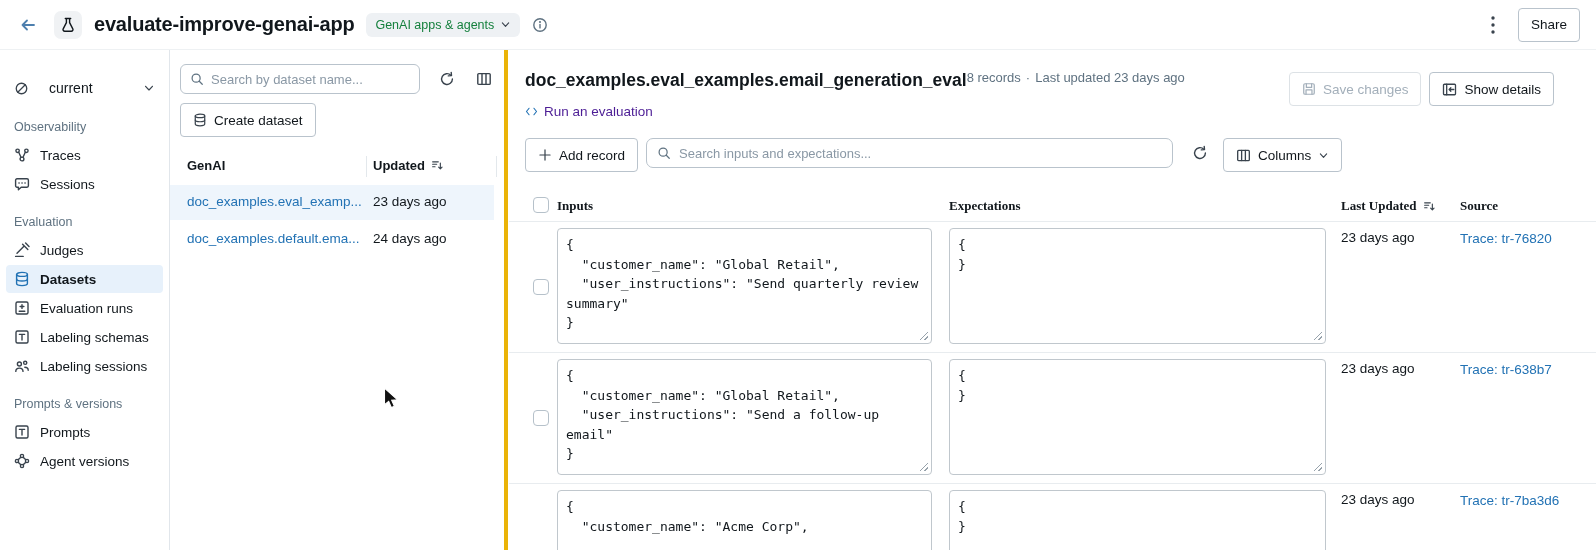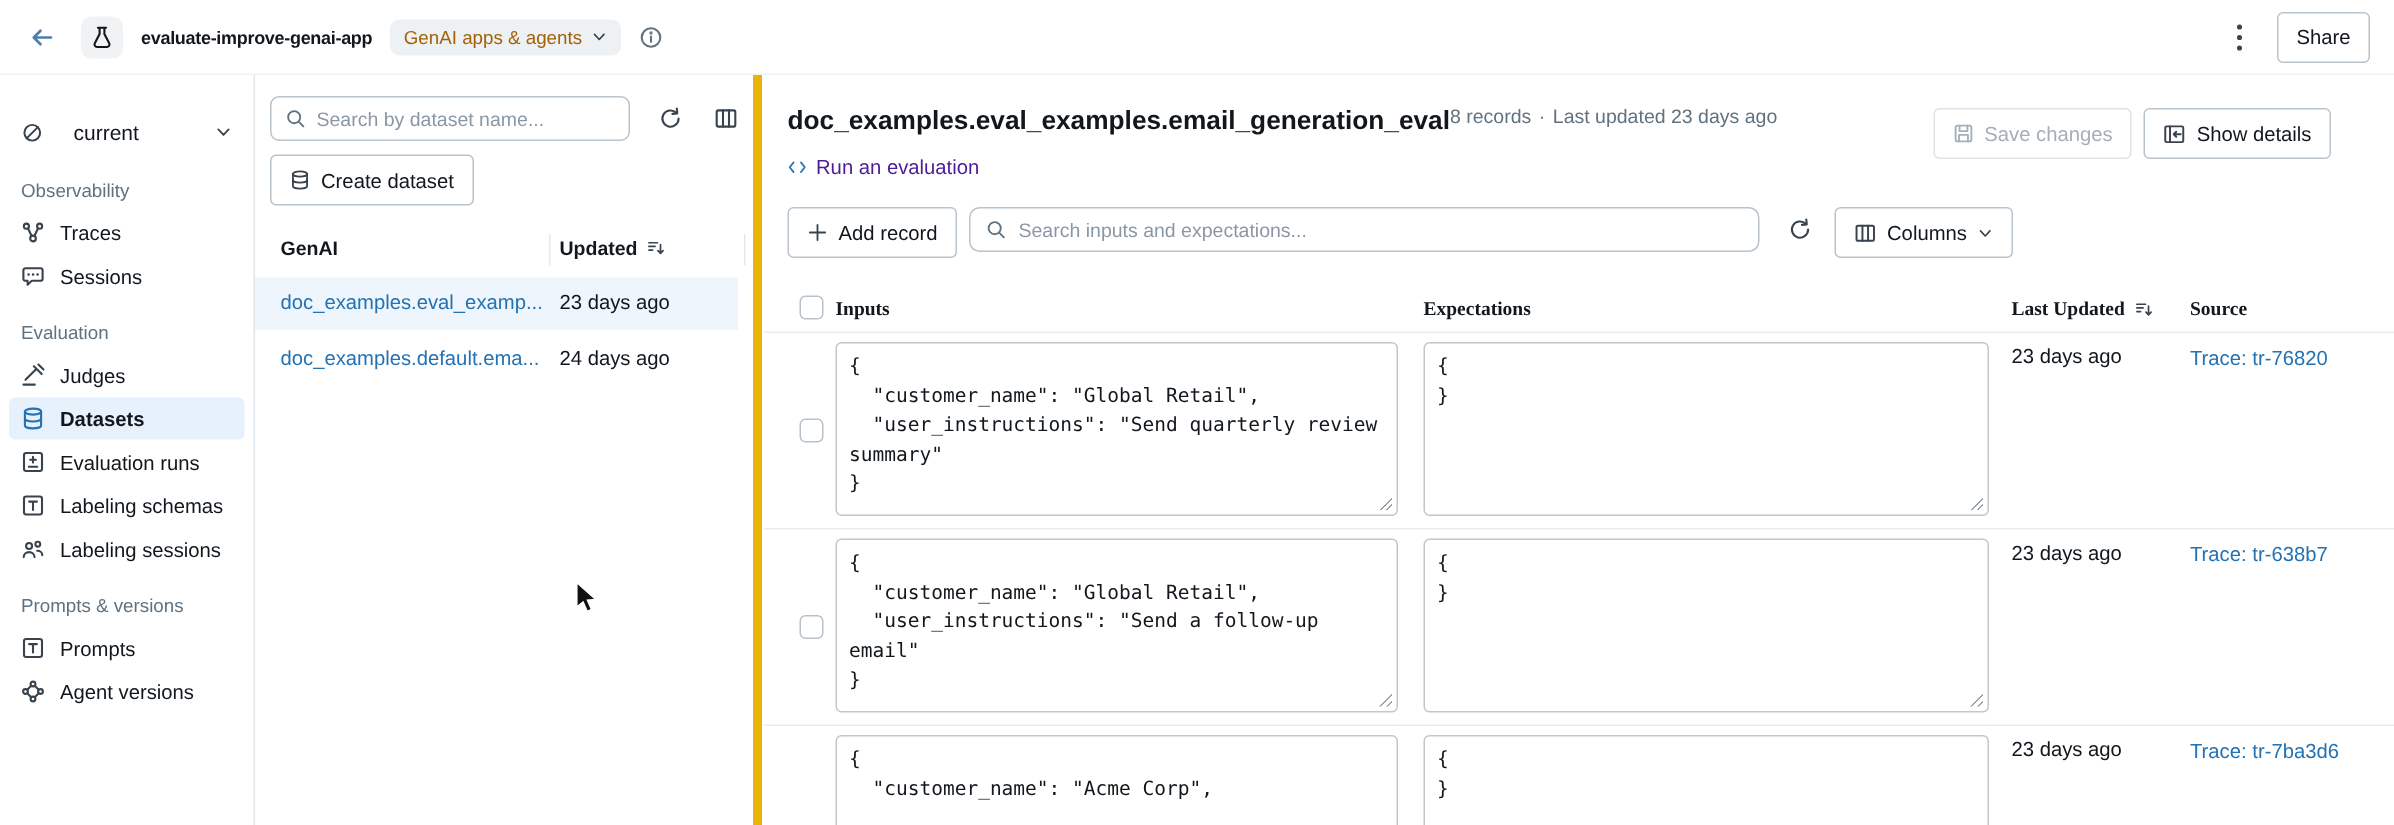--- a/index.html
+++ b/index.html
@@ -10,42 +10,42 @@
   svg.ic { fill:none; stroke:#39434d; stroke-width:1.4; stroke-linecap:round; stroke-linejoin:round; display:block; }
   svg.ic.blue { stroke:#2272b4; }
   svg.ic.gray { stroke:#a3afba; }
 
   
   .topbar { position:absolute; top:0; left:0; right:0; height:50px; display:flex; align-items:center;
             padding:0 16px; border-bottom:1px solid #eef1f3; background:#fff; }
   .backbtn { width:24px; height:24px; display:flex; align-items:center; justify-content:center; cursor:pointer; }
   .flaskbadge { width:28px; height:28px; margin-left:14px; background:#f0f2f4; border-radius:7px;
                 display:flex; align-items:center; justify-content:center; }
-  .apptitle { margin-left:12px; font-size:12px; font-weight:700; letter-spacing:-0.2px; }
+  .apptitle { margin-left:12px; font-size:20px; font-weight:700; letter-spacing:-0.2px; }
   .typepill { margin-left:12px; background:#eef1f4; border-radius:6px; height:24px; padding:0 9px;
-              display:flex; align-items:center; gap:6px; font-size:12.5px; color:#a16207; cursor:pointer; }
+              display:flex; align-items:center; gap:6px; font-size:12.5px; color:#15803d; cursor:pointer; }
   .infoicon { margin-left:12px; display:flex; }
   .topspacer { flex:1; }
   .kebab { width:22px; height:26px; display:flex; align-items:center; justify-content:center; margin-right:14px; cursor:pointer; }
   .btn { display:inline-flex; align-items:center; justify-content:center; gap:7px; height:30px; padding:16px 12px;
          border:1px solid #b9c3cc; border-radius:4px; background:#fff; font-size:13.5px; color:#11171c; cursor:pointer; white-space:nowrap; }
   .btn.disabled { border-color:#dde2e6; color:#a3afba; cursor:default; }
 
   
   .sidebar { position:absolute; top:50px; left:0; width:170px; bottom:0; border-right:1px solid #e1e6eb; background:#fff; }
   .currentrow { margin:22px 6px 0 6px; height:32px; display:flex; align-items:center; gap:20px; padding:0 8px;
                 border-radius:4px; cursor:pointer; }
   .currentrow .lbl { flex:1; font-size:14px; }
   .sectlabel { padding:16px 14px 6px 14px; font-size:12.5px; color:#5f7281; }
   .sideitem { margin:1px 6px; height:28px; display:flex; align-items:center; gap:10px; padding:0 8px;
               border-radius:4px; font-size:13.5px; cursor:pointer; }
   .sideitem.sel { background:#e7f1fb; font-weight:700; }
 
   
-  .panel { position:absolute; top:50px; left:170px; width:338px; bottom:0; border-right:6px solid #eab308; background:#fff;text-decoration:underline; }
+  .panel { position:absolute; top:50px; left:170px; width:338px; bottom:0; border-right:4px solid #eab308; background:#fff;text-decoration:underline; }
   .srchbox { position:absolute; left:10px; top:14px; width:240px; height:30px; border:1px solid #b9c3cc; border-radius:6px;
              display:flex; align-items:center; gap:7px; padding:0 9px; background:#fff; }
   .srchbox input { border:none; outline:none; flex:1; font-family:inherit; font-size:13px; color:#11171c; background:transparent; min-width:0; }
   .srchbox input::placeholder { color:#8a98a5; }
   .iconbtn { position:absolute; width:22px; height:22px; display:flex; align-items:center; justify-content:center; cursor:pointer; }
   .createbtn { position:absolute; left:10px; top:53px; }
   .ptable-head { position:absolute; left:0; top:100px; width:338px; height:33px; }
   .ptable-head .h { position:absolute; top:8px; font-size:13px; font-weight:700; display:flex; gap:6px; align-items:center; }
   .vline { position:absolute; top:6px; width:1px; height:21px; background:#e3e8ec; }
   .prow { position:absolute; left:0; right:10px; height:35px; display:block; cursor:pointer; }

